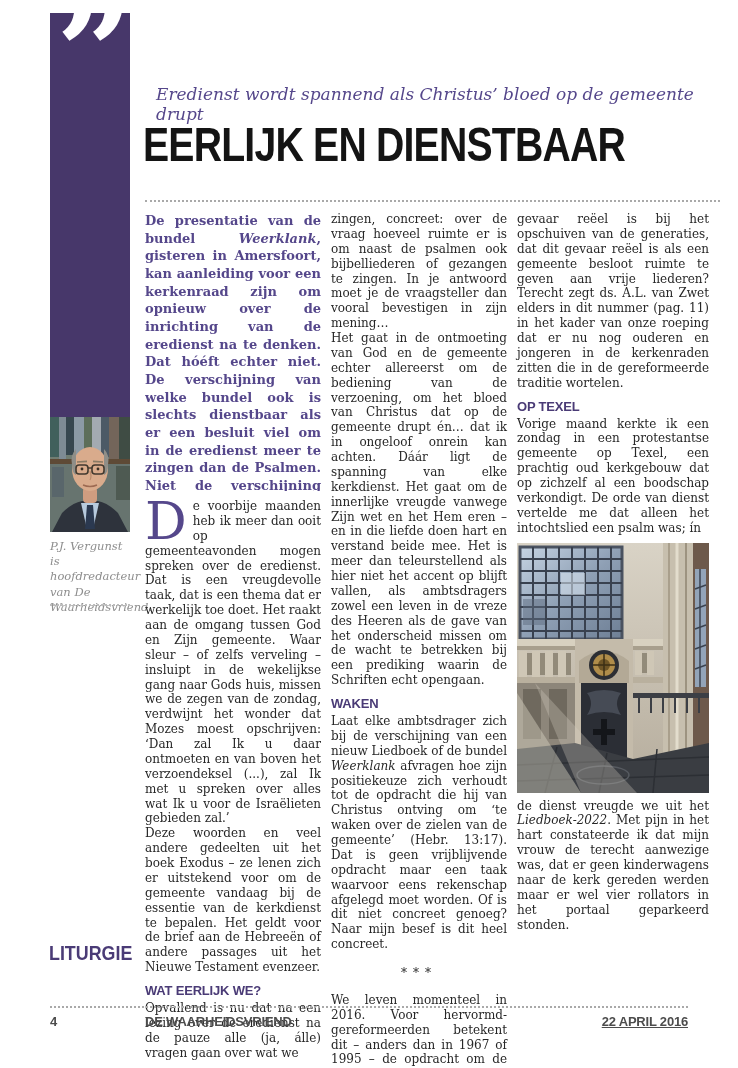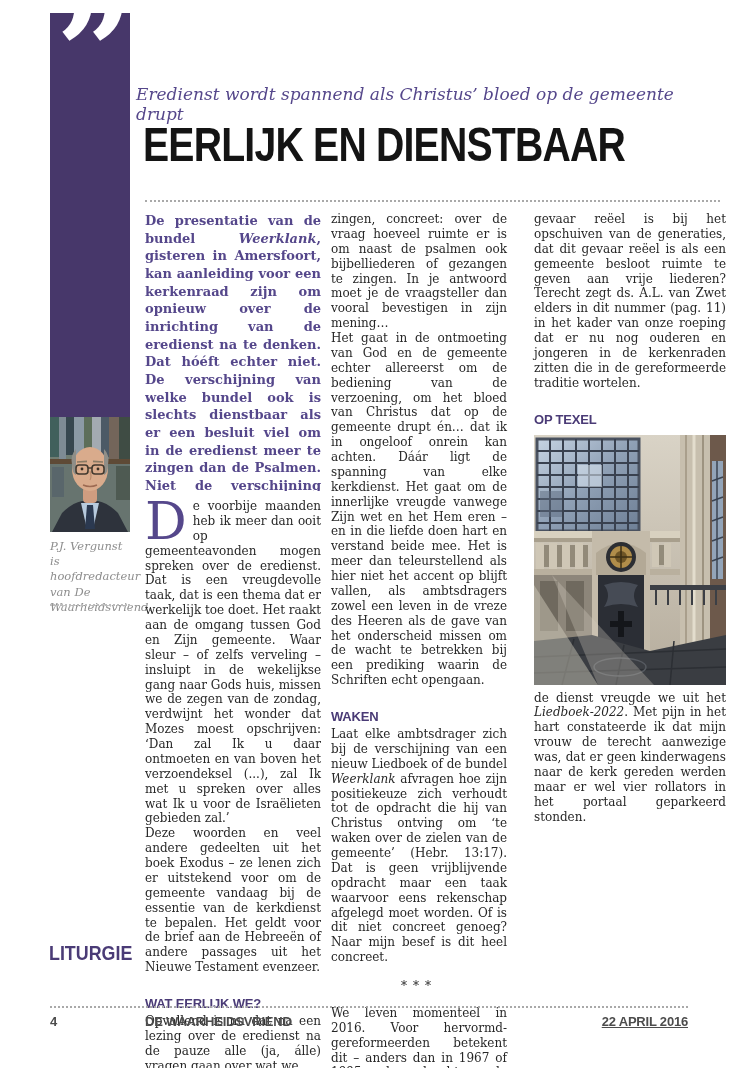--- a/index.html
+++ b/index.html
@@ -17,21 +17,21 @@
     position:relative;width:738px;height:1068px;background:#ffffff;
     font-family:"DejaVu Serif",serif;color:var(--body-color);
     margin:0 auto;overflow:hidden;
   }
   .purple-bar{position:absolute;left:50px;top:13px;width:80px;height:404px;background:var(--purple-bar);}
   .quote-glyph{
     position:absolute;left:6px;top:-28px;color:#ffffff;
     font-family:"DejaVu Serif",serif;font-weight:bold;font-size:135px;line-height:1;
   }
   .tagline{
-    position:absolute;left:136px;top:84px;width:570px;
+    position:absolute;left:156px;top:84px;width:570px;
     font-style:italic;font-size:17px;color:var(--accent);
   }
   .article-title{
     position:absolute;left:143px;top:116px;white-space:nowrap;
     font-family:"Liberation Sans",sans-serif;font-weight:bold;font-size:49px;
     letter-spacing:-1px;color:var(--title-color);
     transform:scaleX(0.8);transform-origin:0 0;
   }
   .rule{border-top:2px dotted #a9a9a9;height:0;}
   .header-rule{position:absolute;left:145px;top:200px;width:575px;}
@@ -46,34 +46,34 @@
     position:absolute;left:49px;top:941px;
     font-family:"Liberation Sans",sans-serif;font-weight:bold;font-size:21px;
     color:var(--accent-dark);transform:scaleX(0.85);transform-origin:0 0;white-space:nowrap;
   }
   .col{
     position:absolute;top:212px;width:176px;
     font-size:12px;line-height:1.24;text-align:justify;
   }
   .col-1{left:145px;}
   .col-2{left:331px;}
-  .col-3{left:534px;width:192px;}
+  .col-3{left:517px;width:192px;}
   .intro{
     font-weight:bold;color:var(--accent);font-size:13px;line-height:1.36;
     height:279px;overflow:hidden;margin-bottom:8px;
   }
   .intro em,.body em{}
   .body{margin:0;}
   .dropcap{
     float:left;color:var(--accent);font-size:52px;line-height:40px;
     padding:2px 6px 0 0;font-family:"DejaVu Serif",serif;
   }
   .subhead{
     font-family:"Liberation Sans",sans-serif;font-weight:bold;font-size:13px;
-    color:var(--accent-dark);letter-spacing:-0.2px;margin:21px 0 2px;text-align:left;
+    color:var(--accent-dark);letter-spacing:-0.2px;margin:8px 0 2px;text-align:left;
   }
   .stars{text-align:center;letter-spacing:6px;font-size:12px;margin:14px 0 12px;color:#1e1e1e;}
   .church{display:block;width:192px;height:250px;margin:7px 0 6px;}
   .church svg{display:block;width:192px;height:250px;}
   .footer-rule{position:absolute;left:50px;top:1006px;width:638px;}
   .footer{
     position:absolute;left:50px;top:1014px;width:638px;height:20px;
     font-family:"Liberation Sans",sans-serif;font-weight:bold;font-size:13px;
     color:var(--footer-color);letter-spacing:-0.2px;
   }
@@ -145,20 +145,21 @@
     <p class="body">Het gaat in de ontmoeting van God en de gemeente echter allereerst om de bediening van de verzoening, om het bloed van Christus dat op de gemeente drupt én… dat ik in ongeloof onrein kan achten. Dáár ligt de spanning van elke kerkdienst. Het gaat om de innerlijke vreugde vanwege Zijn wet en het Hem eren – en in die liefde doen hart en verstand beide mee. Het is meer dan teleurstellend als hier niet het accent op blijft vallen, als ambtsdragers zowel een leven in de vreze des Heeren als de gave van het onderscheid missen om de wacht te betrekken bij een prediking waarin de Schriften echt opengaan.</p>
     <h3 class="subhead">WAKEN</h3>
     <p class="body"><span>Laat elke ambtsdrager zich bij de verschijning van een nieuw Liedboek of de bundel </span><em>Weerklank</em><span> afvragen hoe zijn positiekeuze zich verhoudt tot de opdracht die hij van Christus ontving om ‘te waken over de zielen van de gemeente’ (Hebr. 13:17). Dat is geen vrijblijvende opdracht maar een taak waarvoor eens rekenschap afgelegd moet worden. Of is dit niet concreet genoeg? Naar mijn besef is dit heel concreet.</span></p>
     <div class="stars">***</div>
     <p class="body">We leven momenteel in 2016. Voor hervormd-gereformeerden betekent dit – anders dan in 1967 of 1995 – de opdracht om de psalmen niet kwijt te raken. Is mijn waarneming terecht dat dit</p>
   </div>
 
   <div class="col col-3">
     <p class="body">gevaar reëel is bij het opschuiven van de generaties, dat dit gevaar reëel is als een gemeente besloot ruimte te geven aan vrije liederen? Terecht zegt ds. A.L. van Zwet elders in dit nummer (pag. 11) in het kader van onze roeping dat er nu nog ouderen en jongeren in de kerkenraden zitten die in de gereformeerde traditie wortelen.</p>
     <h3 class="subhead">OP TEXEL</h3>
+    <p class="body">Vorige maand kerkte ik een zondag in een protestantse gemeente op Texel, een prachtig oud kerkgebouw dat op zichzelf al een boodschap verkondigt. De orde van dienst vertelde me dat alleen het intochtslied een psalm was; ín</p>
     <figure class="church">
       <svg viewBox="0 0 192 250" xmlns="http://www.w3.org/2000/svg">
         <defs>
           <linearGradient id="stone" x1="0" y1="0" x2="0" y2="1">
             <stop offset="0" stop-color="#d9d3c6"></stop>
             <stop offset="1" stop-color="#b5ac9c"></stop>
           </linearGradient>
           <linearGradient id="panes" x1="0" y1="0" x2="1" y2="1">
             <stop offset="0" stop-color="#c6d4e3"></stop>
             <stop offset="0.5" stop-color="#8fa0b5"></stop>

